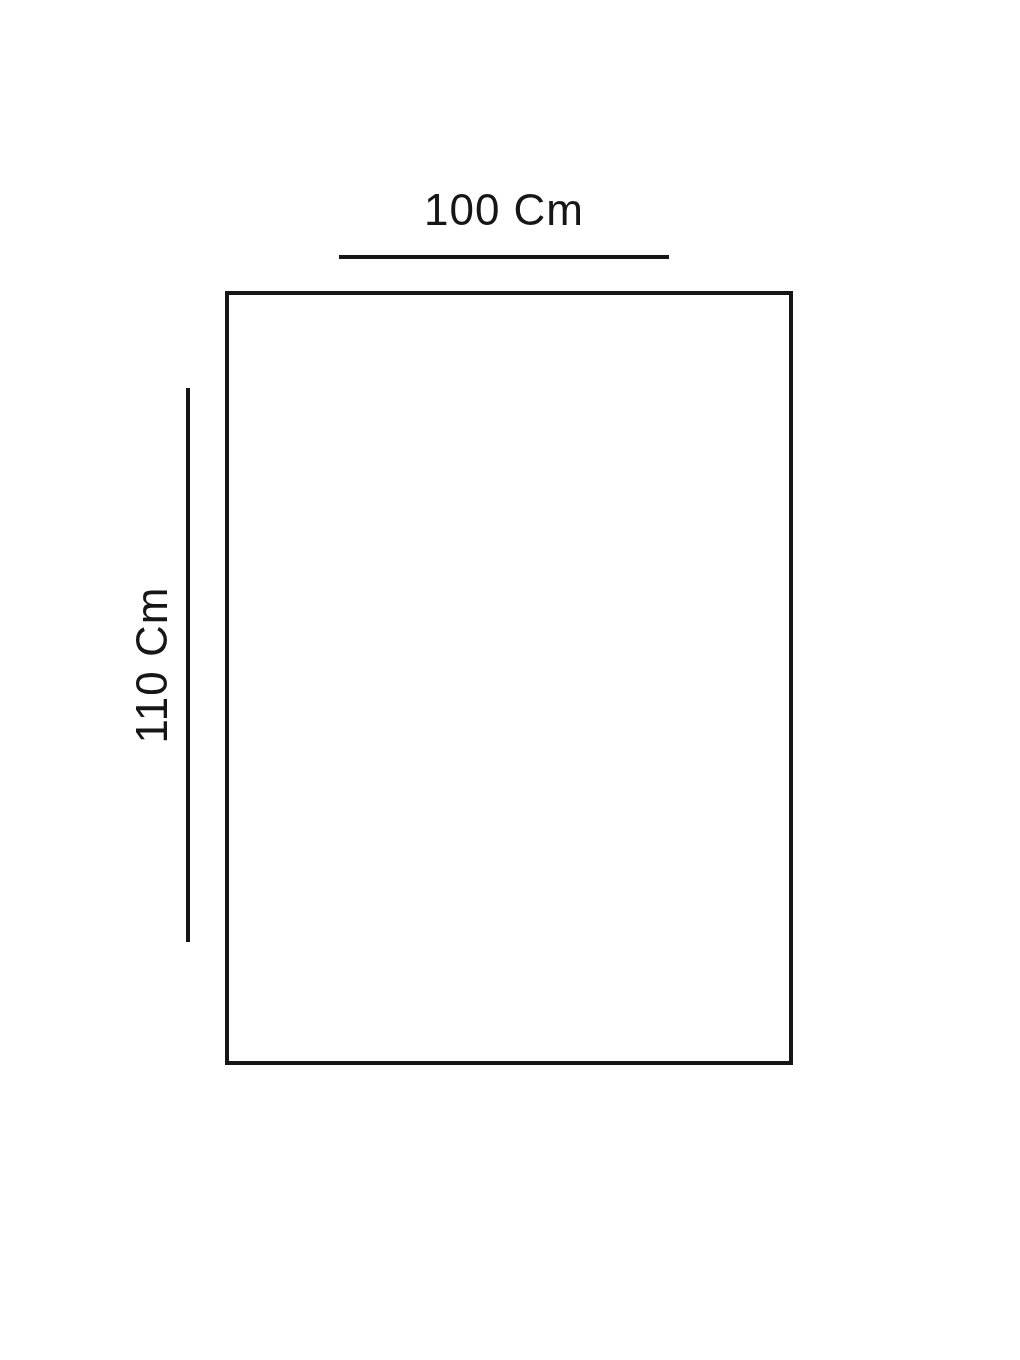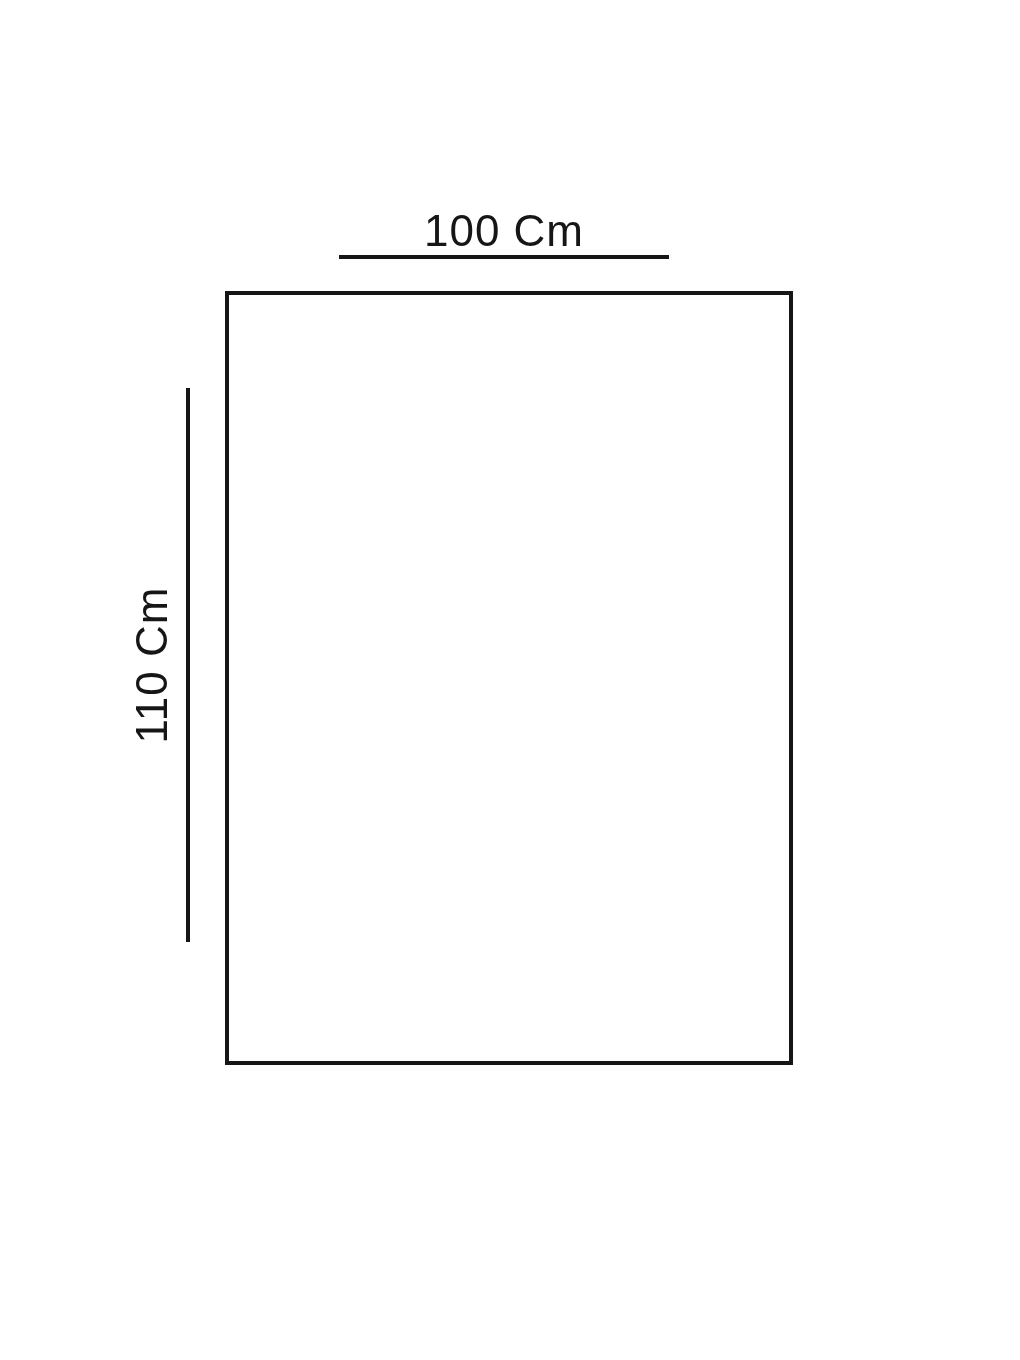--- a/index.html
+++ b/index.html
@@ -23,21 +23,21 @@
     color: var(--line-color, #161616);
     font-size: 44px;
     font-weight: 500;
     letter-spacing: 1px;
     text-align: center;
     white-space: nowrap;
     line-height: 52px;
   }
   .dim-label-top {
     left: 339px;
-    top: 205px;
+    top: 184px;
     width: 330px;
   }
   .dim-label-left {
     left: -13px;
     top: 639px;
     width: 330px;
     height: 52px;
     transform: rotate(-90deg);
     transform-origin: center center;
   }

